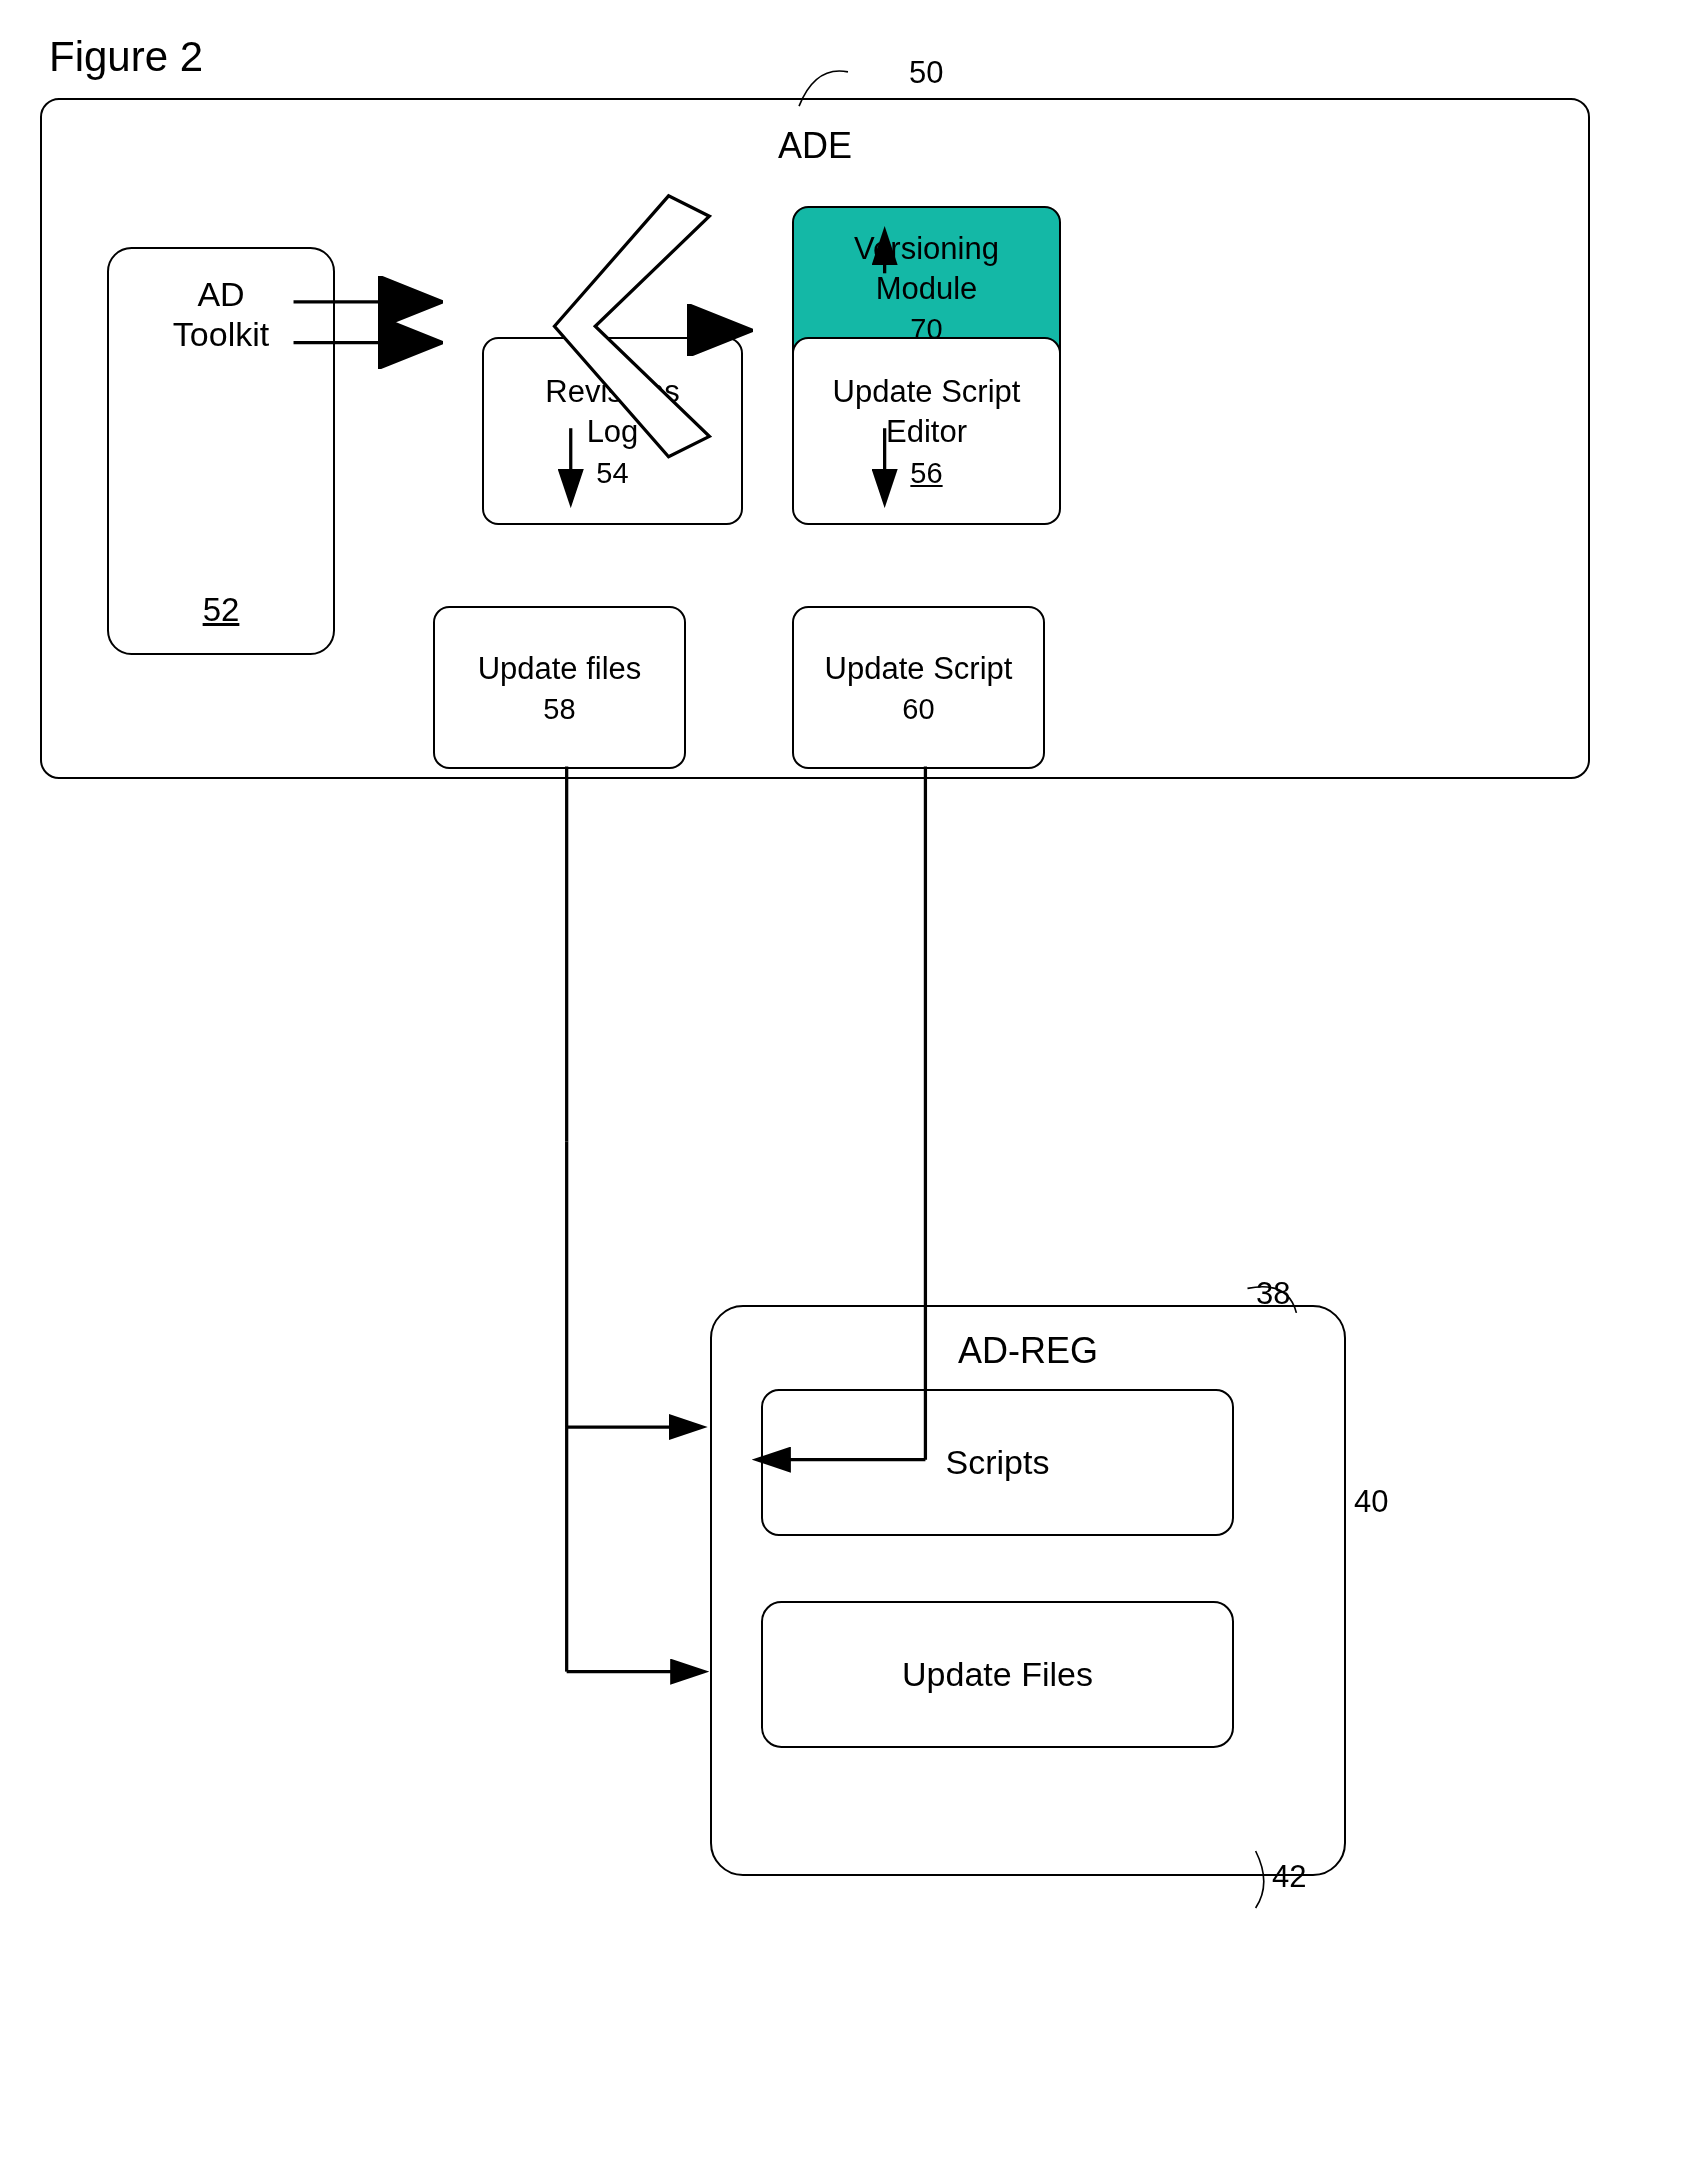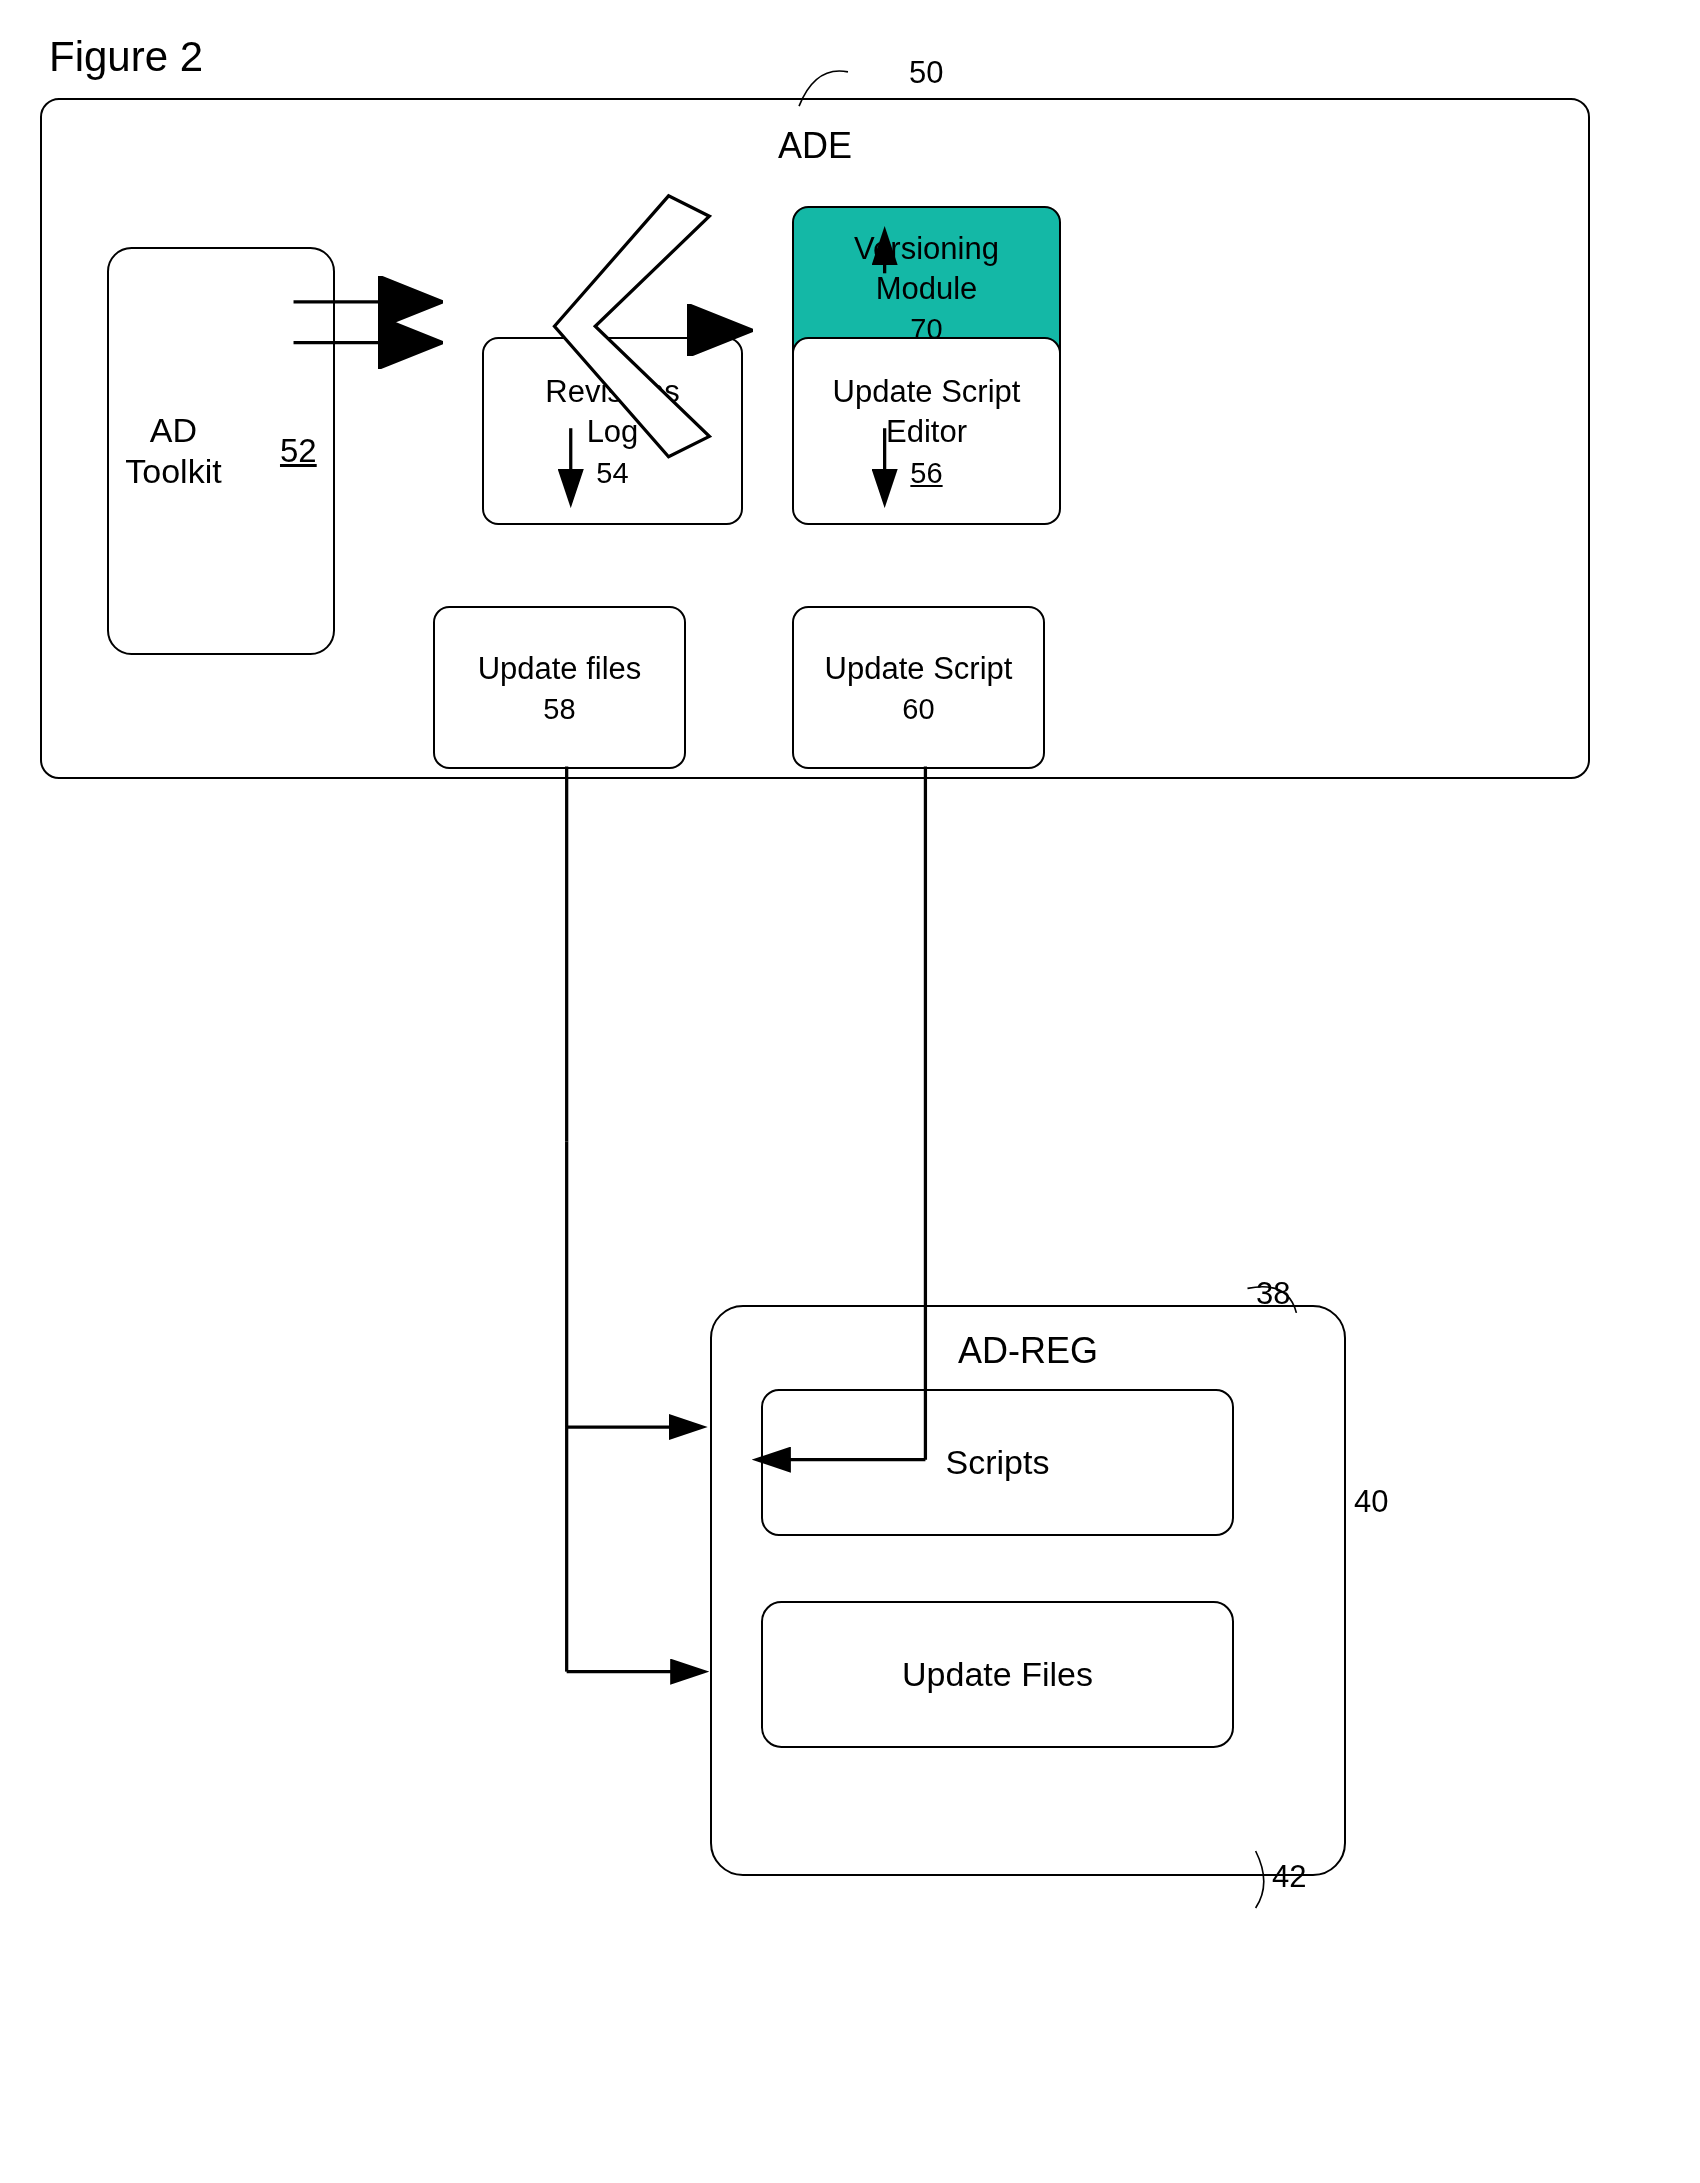--- a/index.html
+++ b/index.html
@@ -44,21 +44,21 @@
     
     .ad-toolkit {
       position: absolute;
       top: 147px;
       left: 65px;
       width: 228px;
       height: 408px;
       border: 2.4px solid #000;
       border-radius: 24.5px;
       display: flex;
-      flex-direction: row;
+      flex-direction: column;
       align-items: center;
       justify-content: space-between;
       padding: 24.5px 16.3px;
     }
 
     .ad-toolkit-text {
       font-size: 34px;
       text-align: center;
       line-height: 1.2;
     }

